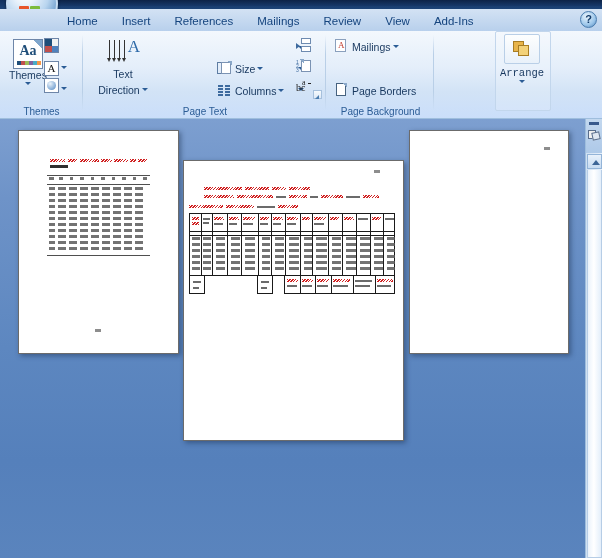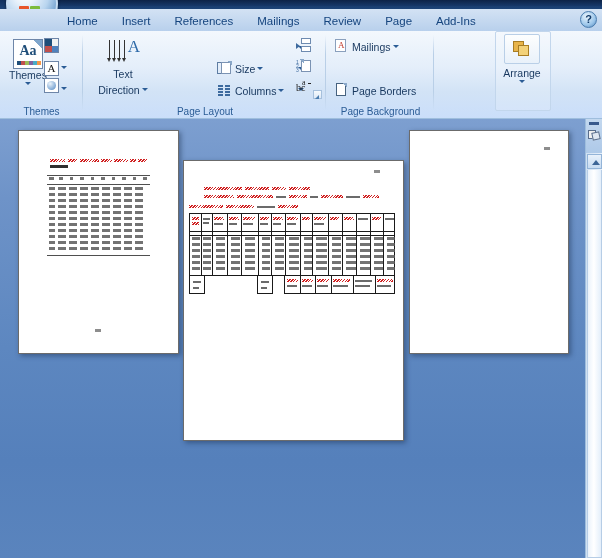--- a/index.html
+++ b/index.html
@@ -235,21 +235,21 @@
     </div>
   </div>
 
   <div class="tabstrip">
     <div class="tabs">
       <div class="tab">Home</div>
       <div class="tab">Insert</div>
       <div class="tab">References</div>
       <div class="tab">Mailings</div>
       <div class="tab">Review</div>
-      <div class="tab">Page</div>
+      <div class="tab">View</div>
       <div class="tab">Add-Ins</div>
     </div>
     <div class="help-btn">?</div>
   </div>
 
   <div class="ribbon">
 
     <div class="group" style="left:0;width:83px;">
       <div class="group-body">
         <div class="bigbtn" style="left:2px;top:6px;">
@@ -355,21 +355,21 @@
         <div style="position:absolute;left:212px;top:47px;">
           <span class="sico" style="display:inline-block;">
             <span style="position:absolute;left:0;top:3px;font-family:'Liberation Serif',serif;font-size:10px;color:#222;line-height:10px;">bc</span>
             <span style="position:absolute;left:6px;top:-1px;font-family:'Liberation Serif',serif;font-size:8px;color:#222;line-height:8px;">a</span>
             <span style="position:absolute;left:12px;top:3px;width:3px;height:1px;background:#222;"></span>
           </span><span class="caret"></span>
         </div>
 
         <div class="dlg" style="right:4px;"></div>
       </div>
-      <div class="group-label">Page Layout</div>
+      <div class="group-label">Page Text</div>
       <div class="group-sep" style="right:0;"></div>
     </div>
 
     <div class="group" style="left:327px;width:107px;">
       <div class="group-body">
         <div class="smallbtn" style="left:7px;top:4px;">
           <span class="sico">
             <span class="wm">
                 <b>A</b>
               </span>
@@ -384,21 +384,21 @@
             <span class="g-docfold" style="right:2px;top:0;"></span>
           </span>
           <span>Page Borders</span>
         </div>
       </div>
       <div class="group-label">Page Background</div>
       <div class="group-sep" style="right:0;"></div>
     </div>
 
 
-    <div class="group" style="left:494px;width:70px;">
+    <div class="group" style="left:494px;width:70px;font-family:Liberation Mono, monospace;">
       <div class="cgroup-box" style="left:1px;"></div>
       <div class="cgroup" style="left:1px;">
         <div class="plate">
           <span class="arr-ico">
             <span class="s1"></span>
               <span class="s2"></span>
           </span>
         </div>
         <div class="lbl">Arrange</div>
         <div class="caret-c"></div>

